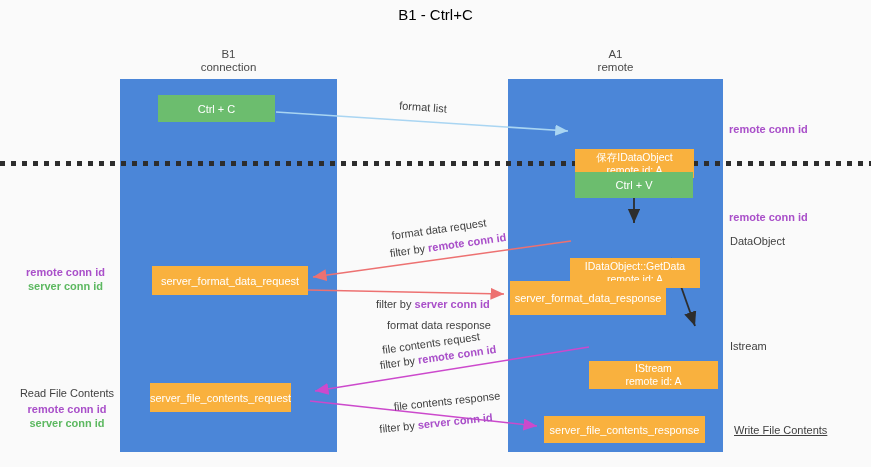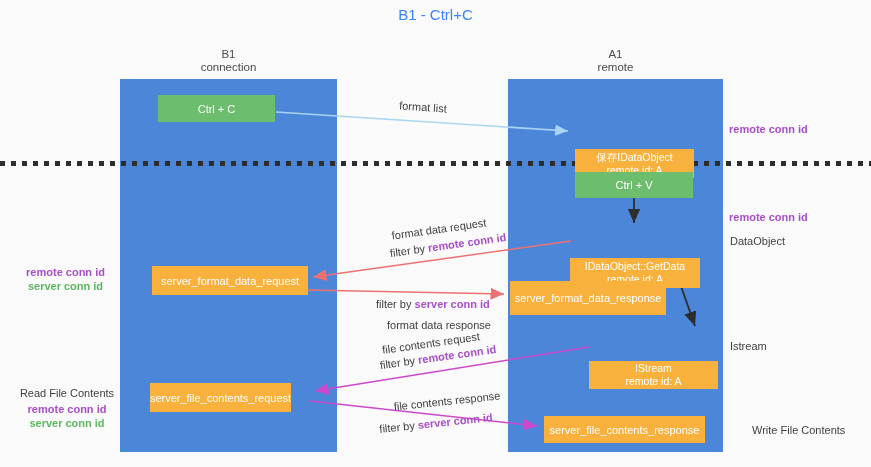--- a/index.html
+++ b/index.html
@@ -5,21 +5,21 @@
   :root{
     --lane-blue:#4b86d8; --node-orange:#f9b13e; --node-green:#6cbd6e;
     --purple:#a94fc9; --green-text:#5cb860; --salmon:#ed7171;
     --magenta:#cc49cc; --light-blue:#a9d5f2; --ink:#2d2d2d;
   }
   *{box-sizing:border-box;margin:0;padding:0;}
   body{background:#fafafa;font-family:"Liberation Sans","DejaVu Sans",sans-serif;}
   .canvas{position:relative;width:871px;height:467px;background:#fafafa;overflow:hidden;}
 
   .title{position:absolute;left:0;top:6px;width:871px;text-align:center;
-    font-size:15px;line-height:18px;color:#3b82f6;z-index:4;}
+    font-size:15px;line-height:18px;color:#000000;z-index:4;}
   .lane-header{position:absolute;top:48px;text-align:center;font-size:11.5px;
     line-height:13px;color:#4a4a4a;z-index:4;}
   .lane{position:absolute;top:79px;height:373px;background:var(--lane-blue);z-index:1;}
   .lane-left{left:120px;width:217px;}
   .lane-right{left:508px;width:215px;}
 
   .dashed{position:absolute;left:0;top:161px;width:871px;height:5px;z-index:3;
     background:repeating-linear-gradient(90deg,var(--ink) 0 5px,transparent 5px 11px);}
 
   svg.wires{position:absolute;left:0;top:0;z-index:2;pointer-events:none;}
@@ -142,21 +142,21 @@
   <div class="lbl center rotm6" style="left:392px;top:395px;width:110px;">file contents response</div>
   <div class="lbl center rotm6" style="left:377px;top:417px;width:118px;">
     <span>filter by</span>
     <span class="purple">server conn id</span>
   </div>
 
   <div class="lbl purple" style="left:729px;top:123px;">remote conn id</div>
   <div class="lbl purple" style="left:729px;top:211px;">remote conn id</div>
   <div class="lbl" style="left:730px;top:235px;text-align:right;">DataObject</div>
   <div class="lbl" style="left:730px;top:340px;">Istream</div>
-  <div class="lbl" style="left:752px;top:424px;">Write File Contents</div>
+  <div class="lbl" style="left:734px;top:424px;text-decoration:underline;">Write File Contents</div>
 
   <div class="lbl center sideblock" style="left:18px;top:265px;width:95px;">
     <div class="purple">remote conn id</div>
     <div class="greentxt">server conn id</div>
   </div>
   <div class="lbl center sideblock" style="left:16px;top:386px;width:102px;">
     <div>Read File Contents</div>
     <div class="purple" style="margin-top:2px;">remote conn id</div>
     <div class="greentxt">server conn id</div>
   </div>

